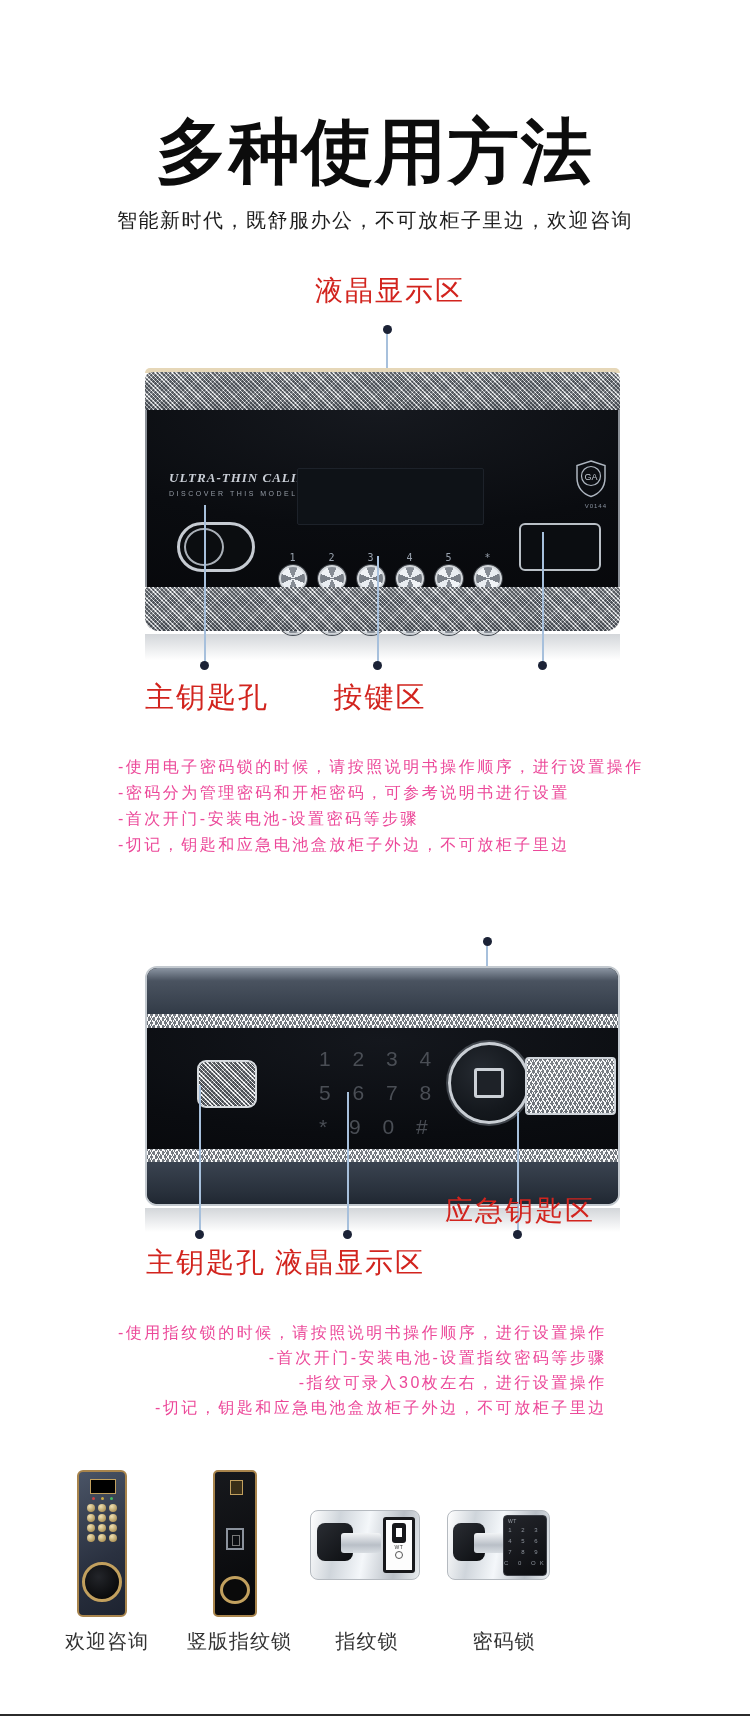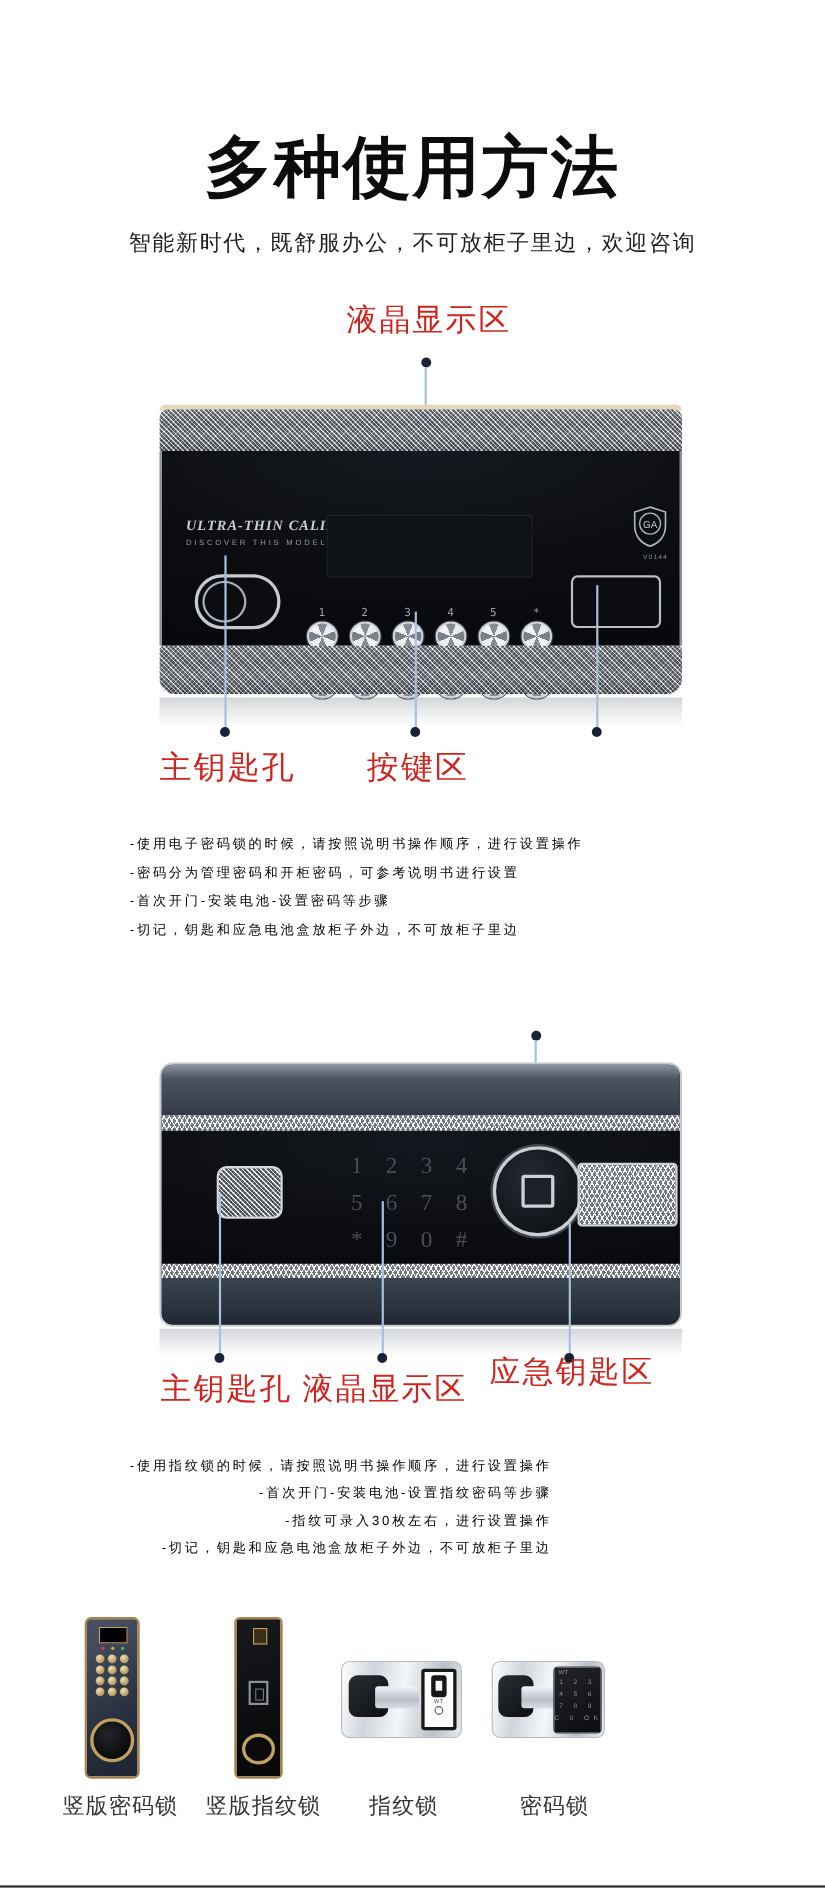--- a/index.html
+++ b/index.html
@@ -3,21 +3,21 @@
 <meta charset="utf-8">
 <style>
   html,body{margin:0;padding:0;background:#fff;}
   #page{position:relative;width:750px;height:1731px;background:#fff;overflow:hidden;
         font-family:"Liberation Sans","DejaVu Sans",sans-serif;}
   .abs{position:absolute;}
   .ctr{text-align:center;}
 
   
   .title1{top:40px;left:0;width:750px;font-size:63px;font-weight:900;color:#0c0c0c;letter-spacing:3px;line-height:72px;}
-  .title2{top:118px;left:0;width:750px;font-size:61px;font-weight:900;color:#0c0c0c;letter-spacing:2px;line-height:68px;}
+  .title2{top:118px;left:0;width:750px;font-size:71px;font-weight:900;color:#0c0c0c;letter-spacing:2px;line-height:68px;}
   .subtitle{top:207px;left:0;width:750px;font-size:20px;color:#1e1e1e;letter-spacing:1.5px;}
 
   
   .red-label{color:#d2241e;letter-spacing:2px;white-space:nowrap;text-align:center;}
   .rl-28{font-size:28px;}
   .rl-30{font-size:29px;}
 
   
   .vline{position:absolute;width:2px;background:#a7c0dc;}
   .ldot{position:absolute;width:9px;height:9px;border-radius:50%;background:#1b2236;}
@@ -53,21 +53,21 @@
   .kcell{width:39px;text-align:center;margin-bottom:3px;}
   .kdigit{display:block;height:12px;line-height:12px;font-family:"DejaVu Sans Mono","Liberation Mono",monospace;
      font-size:10px;color:#99a2ae;}
   .kbtn{display:block;width:28px;height:27px;margin:1px auto 0;border-radius:50%;
      border:2px solid #d2d6da;box-sizing:border-box;
      background:conic-gradient(from 22deg,#e9edf1 0 45deg,#7a8088 45deg 90deg,#f0f3f6 90deg 135deg,#878d95 135deg 180deg,
        #e9edf1 180deg 225deg,#7a8088 225deg 270deg,#f0f3f6 270deg 315deg,#878d95 315deg 360deg);
      box-shadow:0 0 0 1px #3a3e44;}
 
   
-  .notes{color:#000000;font-size:12px;letter-spacing:2.5px;}
+  .notes{color:#ec4899;font-size:16px;letter-spacing:2.5px;}
   .notes1{left:118px;top:754px;line-height:26px;}
   .notes2{left:118px;top:1320px;line-height:25px;text-align:right;}
 
   
   .panel2{left:145px;top:966px;width:475px;height:240px;border:2px solid #c3c9cf;border-radius:12px;
      box-sizing:border-box;overflow:hidden;background:#0b0d11;}
   .slate-top{left:0;top:0;width:471px;height:46px;
      background:linear-gradient(180deg,#8b95a2 0%,#4a5360 28%,#323b47 100%);}
   .sparkle{background:
      repeating-linear-gradient(60deg, rgba(255,255,255,.95) 0 1px, transparent 1px 4px),
@@ -77,21 +77,21 @@
   .body2{left:0;top:60px;width:471px;height:121px;background:
      radial-gradient(120% 130% at 50% 10%, #14171d 0%, #0a0c10 60%, #07080b 100%);}
   .sparkle-bot2{left:0;top:181px;width:471px;height:13px;}
   .slate-bot{left:0;top:194px;width:471px;height:46px;
      background:linear-gradient(180deg,#3a4350 0%,#272f3a 70%,#1d242e 100%);}
   .keyhole2{left:50px;top:92px;width:60px;height:48px;border:2px solid #d6dade;border-radius:9px;
      box-sizing:border-box;background:
      repeating-linear-gradient(45deg, rgba(255,255,255,.8) 0 1px, rgba(60,64,70,.7) 1px 3px),
      repeating-linear-gradient(-45deg, rgba(255,255,255,.7) 0 1px, rgba(60,64,70,.6) 1px 3px),
      linear-gradient(180deg,#dfe3e7,#a9afb6);}
-  .keys2{left:172px;top:74px;width:120px;font-family:Liberation Serif, serif;
+  .keys2{left:172px;top:74px;width:120px;font-family:Liberation Sans, sans-serif;
      font-size:21px;letter-spacing:8px;color:#4a4e55;line-height:34px;white-space:nowrap;}
   .fp-outer{left:301px;top:74px;width:82px;height:82px;border-radius:50%;border:3px solid #c9ced4;
      box-sizing:border-box;background:radial-gradient(circle at 40% 35%, #262b32 0%, #14181d 60%, #0d1014 100%);
      box-shadow:0 0 0 2px #41464d;}
   .fp-square{position:absolute;left:23px;top:23px;width:30px;height:30px;border:3px solid #ccd1d7;
      border-radius:3px;box-sizing:border-box;background:#1e2228;}
   .handle2{left:378px;top:89px;width:91px;height:58px;border:2px solid #cdd2d8;border-radius:4px;box-sizing:border-box;}
 
   
   .plabel{top:1628px;font-size:20px;color:#333;letter-spacing:1px;text-align:center;white-space:nowrap;}
@@ -261,21 +261,21 @@
   <div class="abs reflect" style="left:145px;top:1208px;width:475px;height:24px;"></div>
 
   <div class="abs vline" style="left:199px;top:1085px;height:148px;"></div>
   <div class="abs vline" style="left:347px;top:1092px;height:141px;"></div>
   <div class="abs vline" style="left:517px;top:1112px;height:121px;"></div>
   <div class="abs ldot" style="left:195px;top:1230px;"></div>
   <div class="abs ldot" style="left:343px;top:1230px;"></div>
   <div class="abs ldot" style="left:513px;top:1230px;"></div>
   <div class="abs red-label rl-28" style="left:146px;top:1244px;width:120px;">主钥匙孔</div>
   <div class="abs red-label rl-28" style="left:275px;top:1244px;width:150px;">液晶显示区</div>
-  <div class="abs red-label rl-28" style="left:445px;top:1228px;width:150px;">应急钥匙区</div>
+  <div class="abs red-label rl-28" style="left:445px;top:1192px;width:150px;">应急钥匙区</div>
 
   <div class="abs notes notes2">
     <div>-使用指纹锁的时候，请按照说明书操作顺序，进行设置操作</div>
     <div>-首次开门-安装电池-设置指纹密码等步骤</div>
     <div>-指纹可录入30枚左右，进行设置操作</div>
     <div>-切记，钥匙和应急电池盒放柜子外边，不可放柜子里边</div>
   </div>
 
   <div class="abs p1">
     <div class="abs p1-screen"></div>
@@ -326,19 +326,19 @@
     <div class="abs handle-bar" style="left:26px;top:22px;width:38px;height:20px;"></div>
     <div class="abs p4-kpanel">
       <div class="p4-logo">WT</div>
       <div class="p4-row">1 2 3</div>
       <div class="p4-row">4 5 6</div>
       <div class="p4-row">7 8 9</div>
       <div class="p4-row">C 0 OK</div>
     </div>
   </div>
 
-  <div class="abs plabel" style="left:57px;width:100px;">竖版密码锁</div>
+  <div class="abs plabel" style="left:57px;width:100px;">欢迎咨询</div>
   <div class="abs plabel" style="left:187px;width:100px;">竖版指纹锁</div>
   <div class="abs plabel" style="left:327px;width:80px;">指纹锁</div>
   <div class="abs plabel" style="left:464px;width:80px;">密码锁</div>
 
   <div class="abs bottom-line"></div>
 </div>
 
 </body></html>

